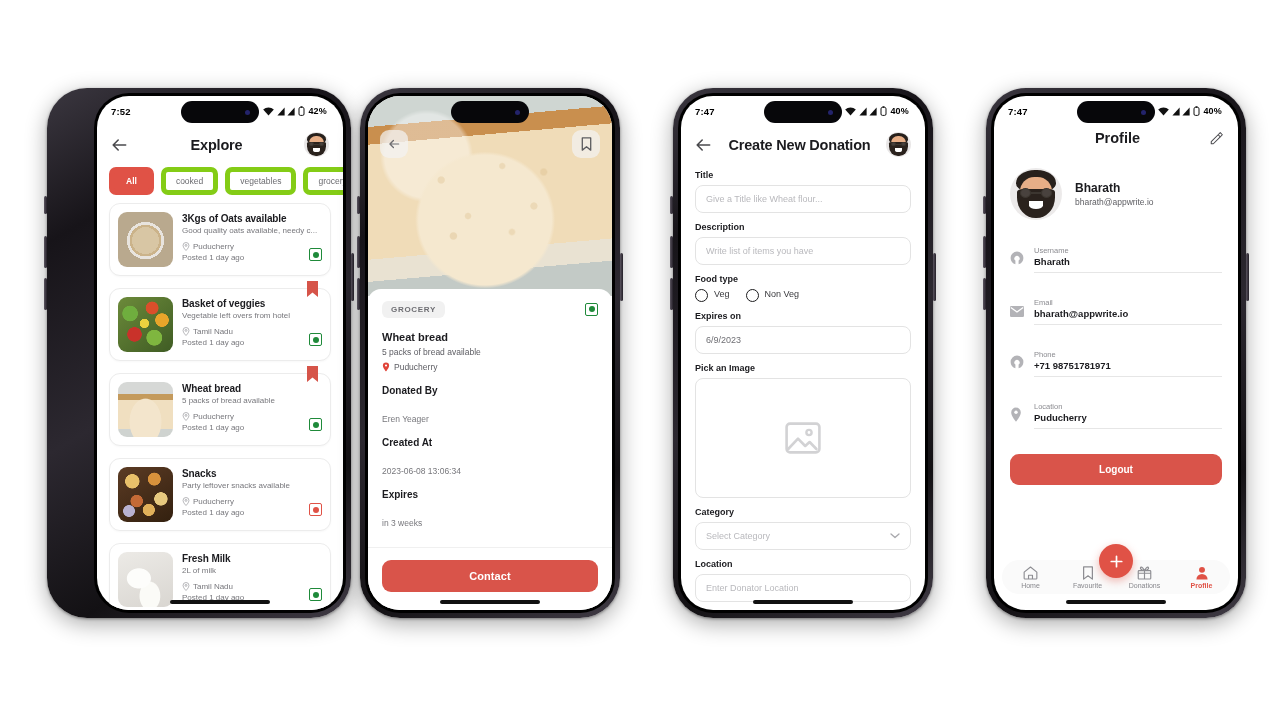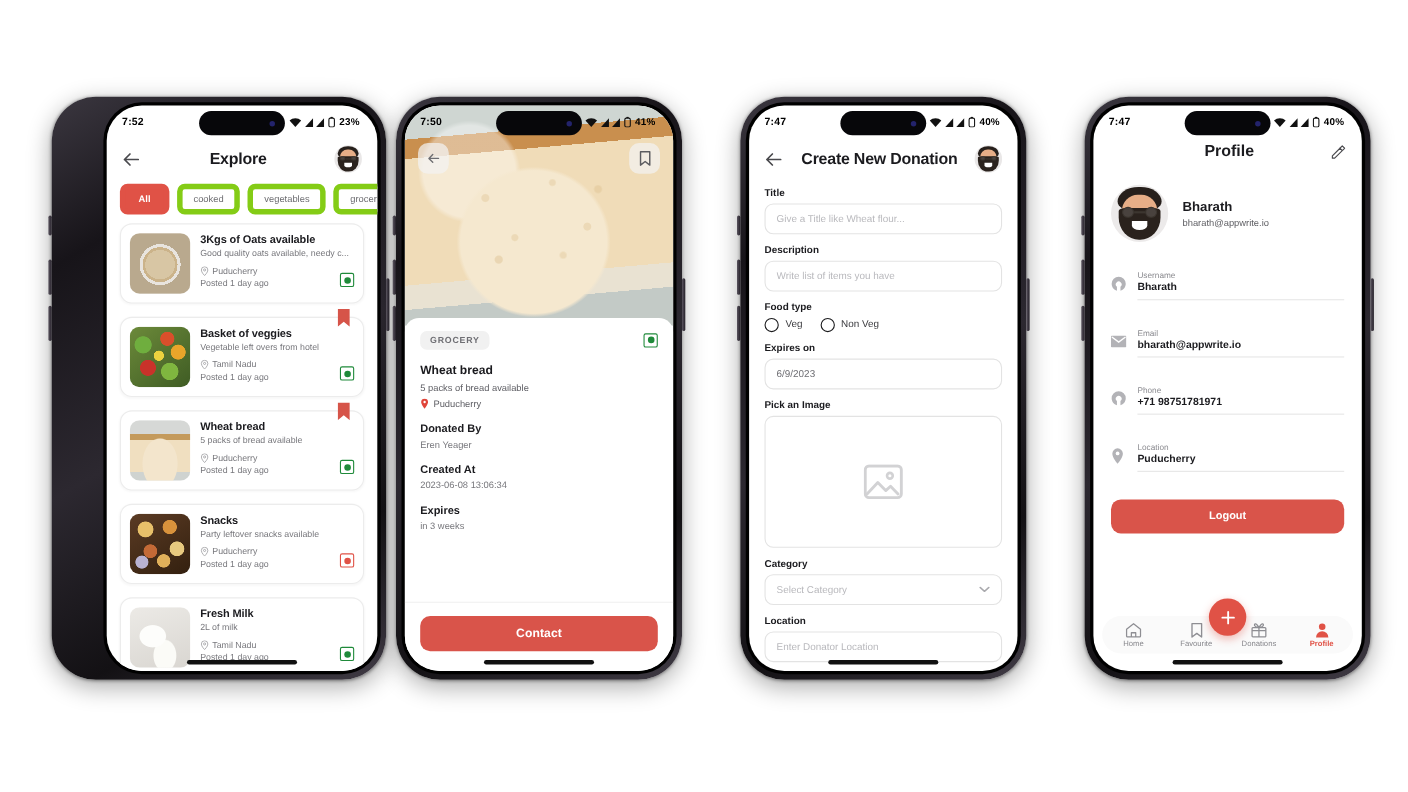--- a/index.html
+++ b/index.html
@@ -192,21 +192,21 @@
   }
   .tagrow { display:flex; align-items:center; justify-content:space-between; }
   .tag {
     background:#f1f1f1; border-radius:6px; padding:4px 9px;
     font-size:8px; color:#6e6e73; letter-spacing:.7px; font-weight:600;
   }
   .d-title { font-size:11px; font-weight:700; color:#1b1b1f; margin-top:13px; }
   .d-sub { font-size:8.5px; color:#5d5d63; margin-top:4px; }
   .d-loc { display:flex; align-items:center; gap:4px; font-size:8.5px; color:#5d5d63; margin-top:5px; }
   .d-label { font-size:10px; font-weight:700; color:#1b1b1f; margin-top:13px; }
-  .d-value { font-size:8.5px; color:#77777c; margin-top:3px; }
+  .d-value { font-size:8.5px; color:#77777c; margin-top:18px; }
   .contact-wrap {
     position:absolute; left:0; right:0; bottom:18px; padding:0 14px;
     border-top:1px solid #f0f0f0; padding-top:12px;
   }
   .btn-primary {
     background:#d9544a; color:#fff; border-radius:9px; border:0;
     width:100%; padding:10px 0; font-size:11px; font-weight:700;
     font-family:inherit; letter-spacing:.1px; cursor:pointer;
   }
 
@@ -298,21 +298,21 @@
             <svg width="8" height="9" viewBox="0 0 8 9">
                 <path d="M7.6 0.4v8H0.4Z" fill="#111"></path>
               </svg>
             <svg width="8" height="9" viewBox="0 0 8 9">
                 <path d="M7.6 0.4v8H0.4Z" fill="#111"></path>
               </svg>
             <svg width="7" height="10" viewBox="0 0 7 10">
                 <rect x="1" y="1.4" width="5" height="8" rx="1.4" fill="none" stroke="#111" stroke-width="1"></rect>
                 <rect x="2.4" y="0.2" width="2.2" height="1" rx=".4" fill="#111"></rect>
               </svg>
-            <span class="sb-batt">23%</span>
+            <span class="sb-batt">42%</span>
           </div>
         </div>
 
         <div class="app-header">
           <svg class="back-arrow" viewBox="0 0 24 24">
             <path d="M20 12H5M11 6l-6 6 6 6" fill="none" stroke="#4a4a4e" stroke-width="1.9" stroke-linecap="round" stroke-linejoin="round"></path>
           </svg>
           <div class="app-title">Explore</div>
           <div class="avatar">
             <div class="memoji">
@@ -473,39 +473,20 @@
       <div class="screen">
 
         <div class="hero">
           <div class="hero-speck"></div>
         </div>
 
         <div class="dyn-island">
           <div class="dyn-dot"></div>
         </div>
 
-        <div class="statusbar">
-          <div class="sb-time">7:50</div>
-          <div class="sb-right">
-            <svg width="11" height="9" viewBox="0 0 11 9">
-                <path d="M5.5 8.4 0.2 2.6A7.6 7.6 0 0 1 10.8 2.6Z" fill="#111"></path>
-              </svg>
-            <svg width="8" height="9" viewBox="0 0 8 9">
-                <path d="M7.6 0.4v8H0.4Z" fill="#111"></path>
-              </svg>
-            <svg width="8" height="9" viewBox="0 0 8 9">
-                <path d="M7.6 0.4v8H0.4Z" fill="#111"></path>
-              </svg>
-            <svg width="7" height="10" viewBox="0 0 7 10">
-                <rect x="1" y="1.4" width="5" height="8" rx="1.4" fill="none" stroke="#111" stroke-width="1"></rect>
-                <rect x="2.4" y="0.2" width="2.2" height="1" rx=".4" fill="#111"></rect>
-              </svg>
-            <span class="sb-batt">41%</span>
-          </div>
-        </div>
 
         <div class="hero-btn left">
           <svg width="14" height="14" viewBox="0 0 24 24">
             <path d="M20 12H5M11 6l-6 6 6 6" fill="none" stroke="#6d6d71" stroke-width="2.1" stroke-linecap="round" stroke-linejoin="round"></path>
           </svg>
         </div>
         <div class="hero-btn right">
           <svg width="11" height="14" viewBox="0 0 12 16">
             <path d="M1.2 1h9.6v14L6 11.2 1.2 15Z" fill="none" stroke="#5c5c60" stroke-width="1.5" stroke-linejoin="round"></path>
           </svg>

